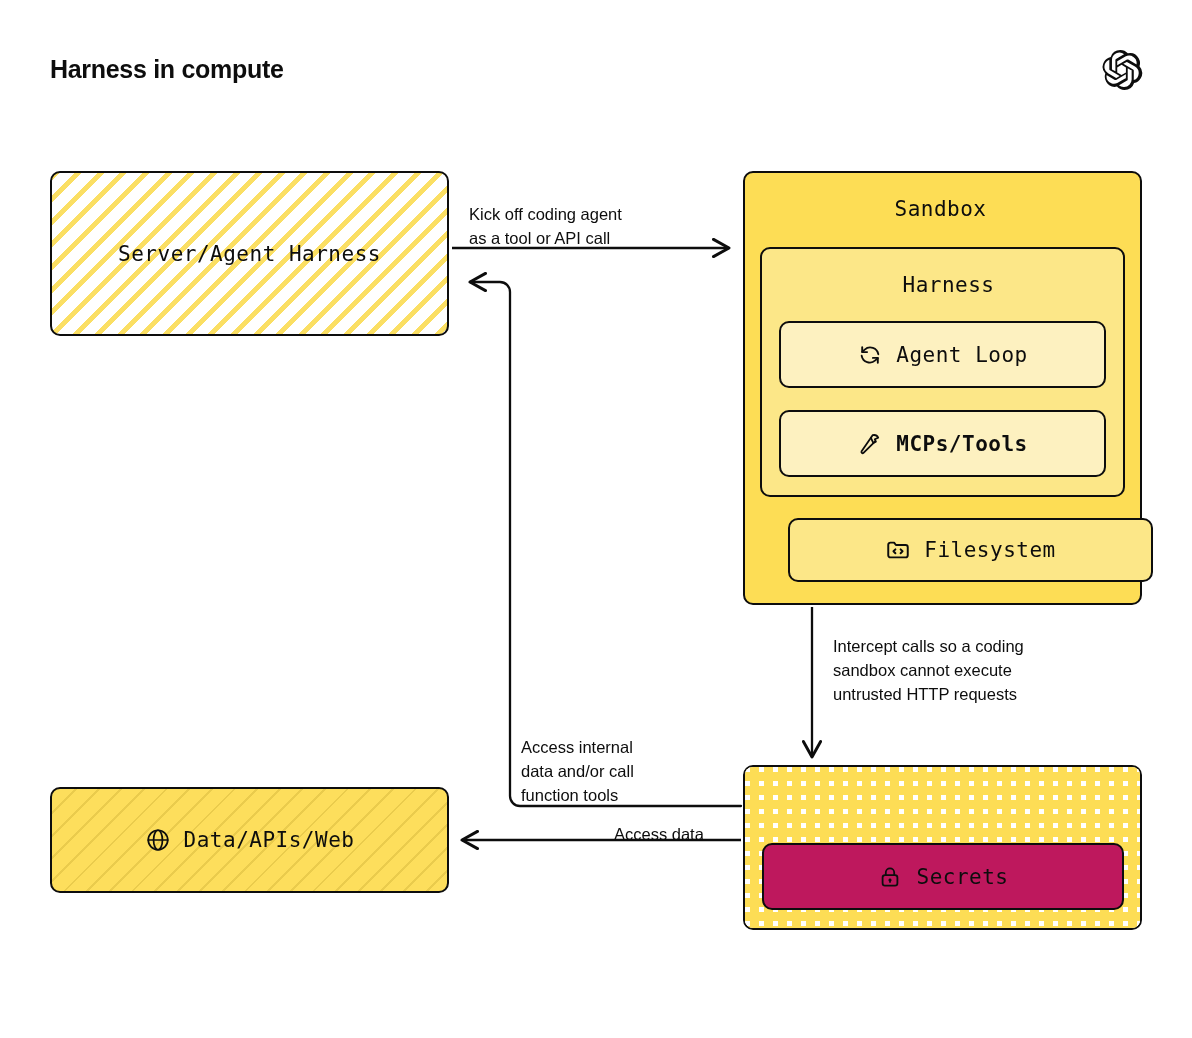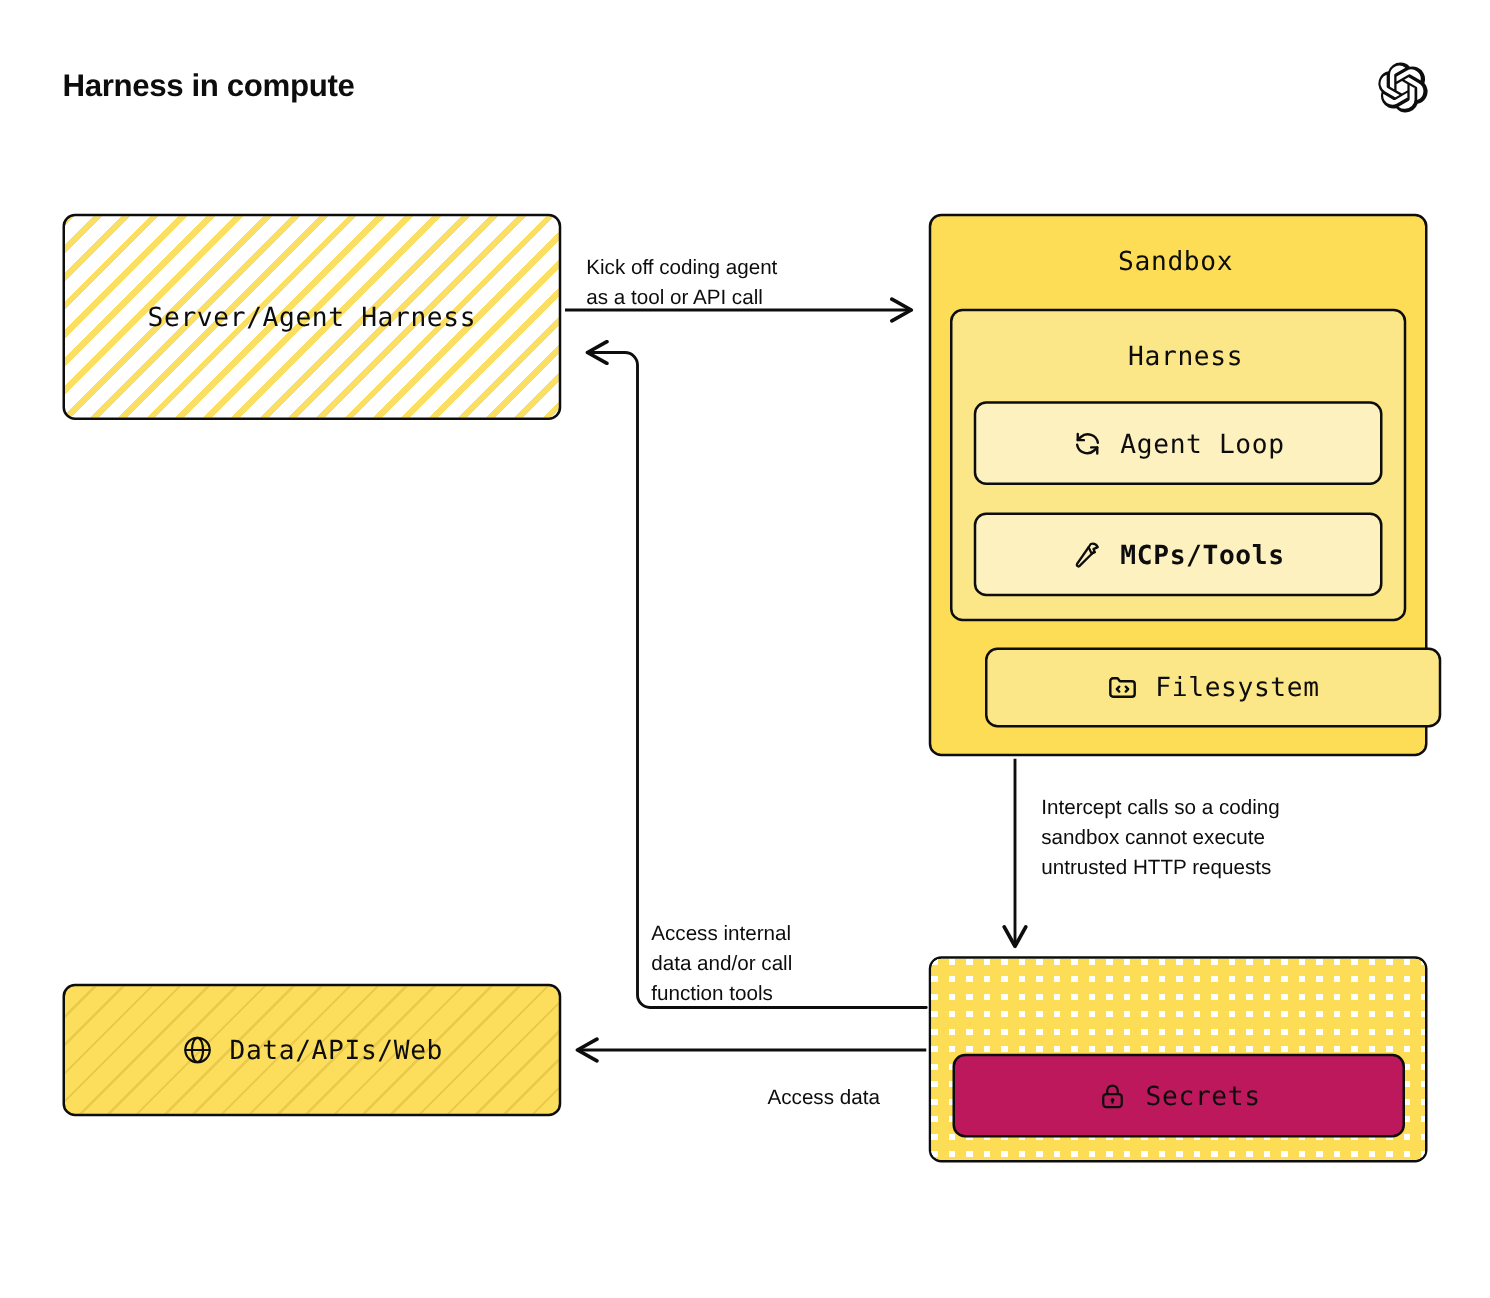--- a/index.html
+++ b/index.html
@@ -158,21 +158,21 @@
     font-family: "Liberation Sans", sans-serif;
     font-size: 16.5px;
     line-height: 24px;
     color: #0d0d0d;
     white-space: pre-line;
     margin-top: 14px;
   }
   #label-kickoff      { left: 469px; top: 188px; }
   #label-intercept    { left: 833px; top: 620px; }
   #label-access-int   { left: 521px; top: 721px; }
-  #label-access-data  { left: 614px; top: 852px; }
+  #label-access-data  { left: 614px; top: 808px; }
 
   #edges {
     position: absolute; left: 0; top: 0;
     width: 1192px; height: 1038px;
     pointer-events: none;
   }
 </style>
 </head>
 <body>
 

